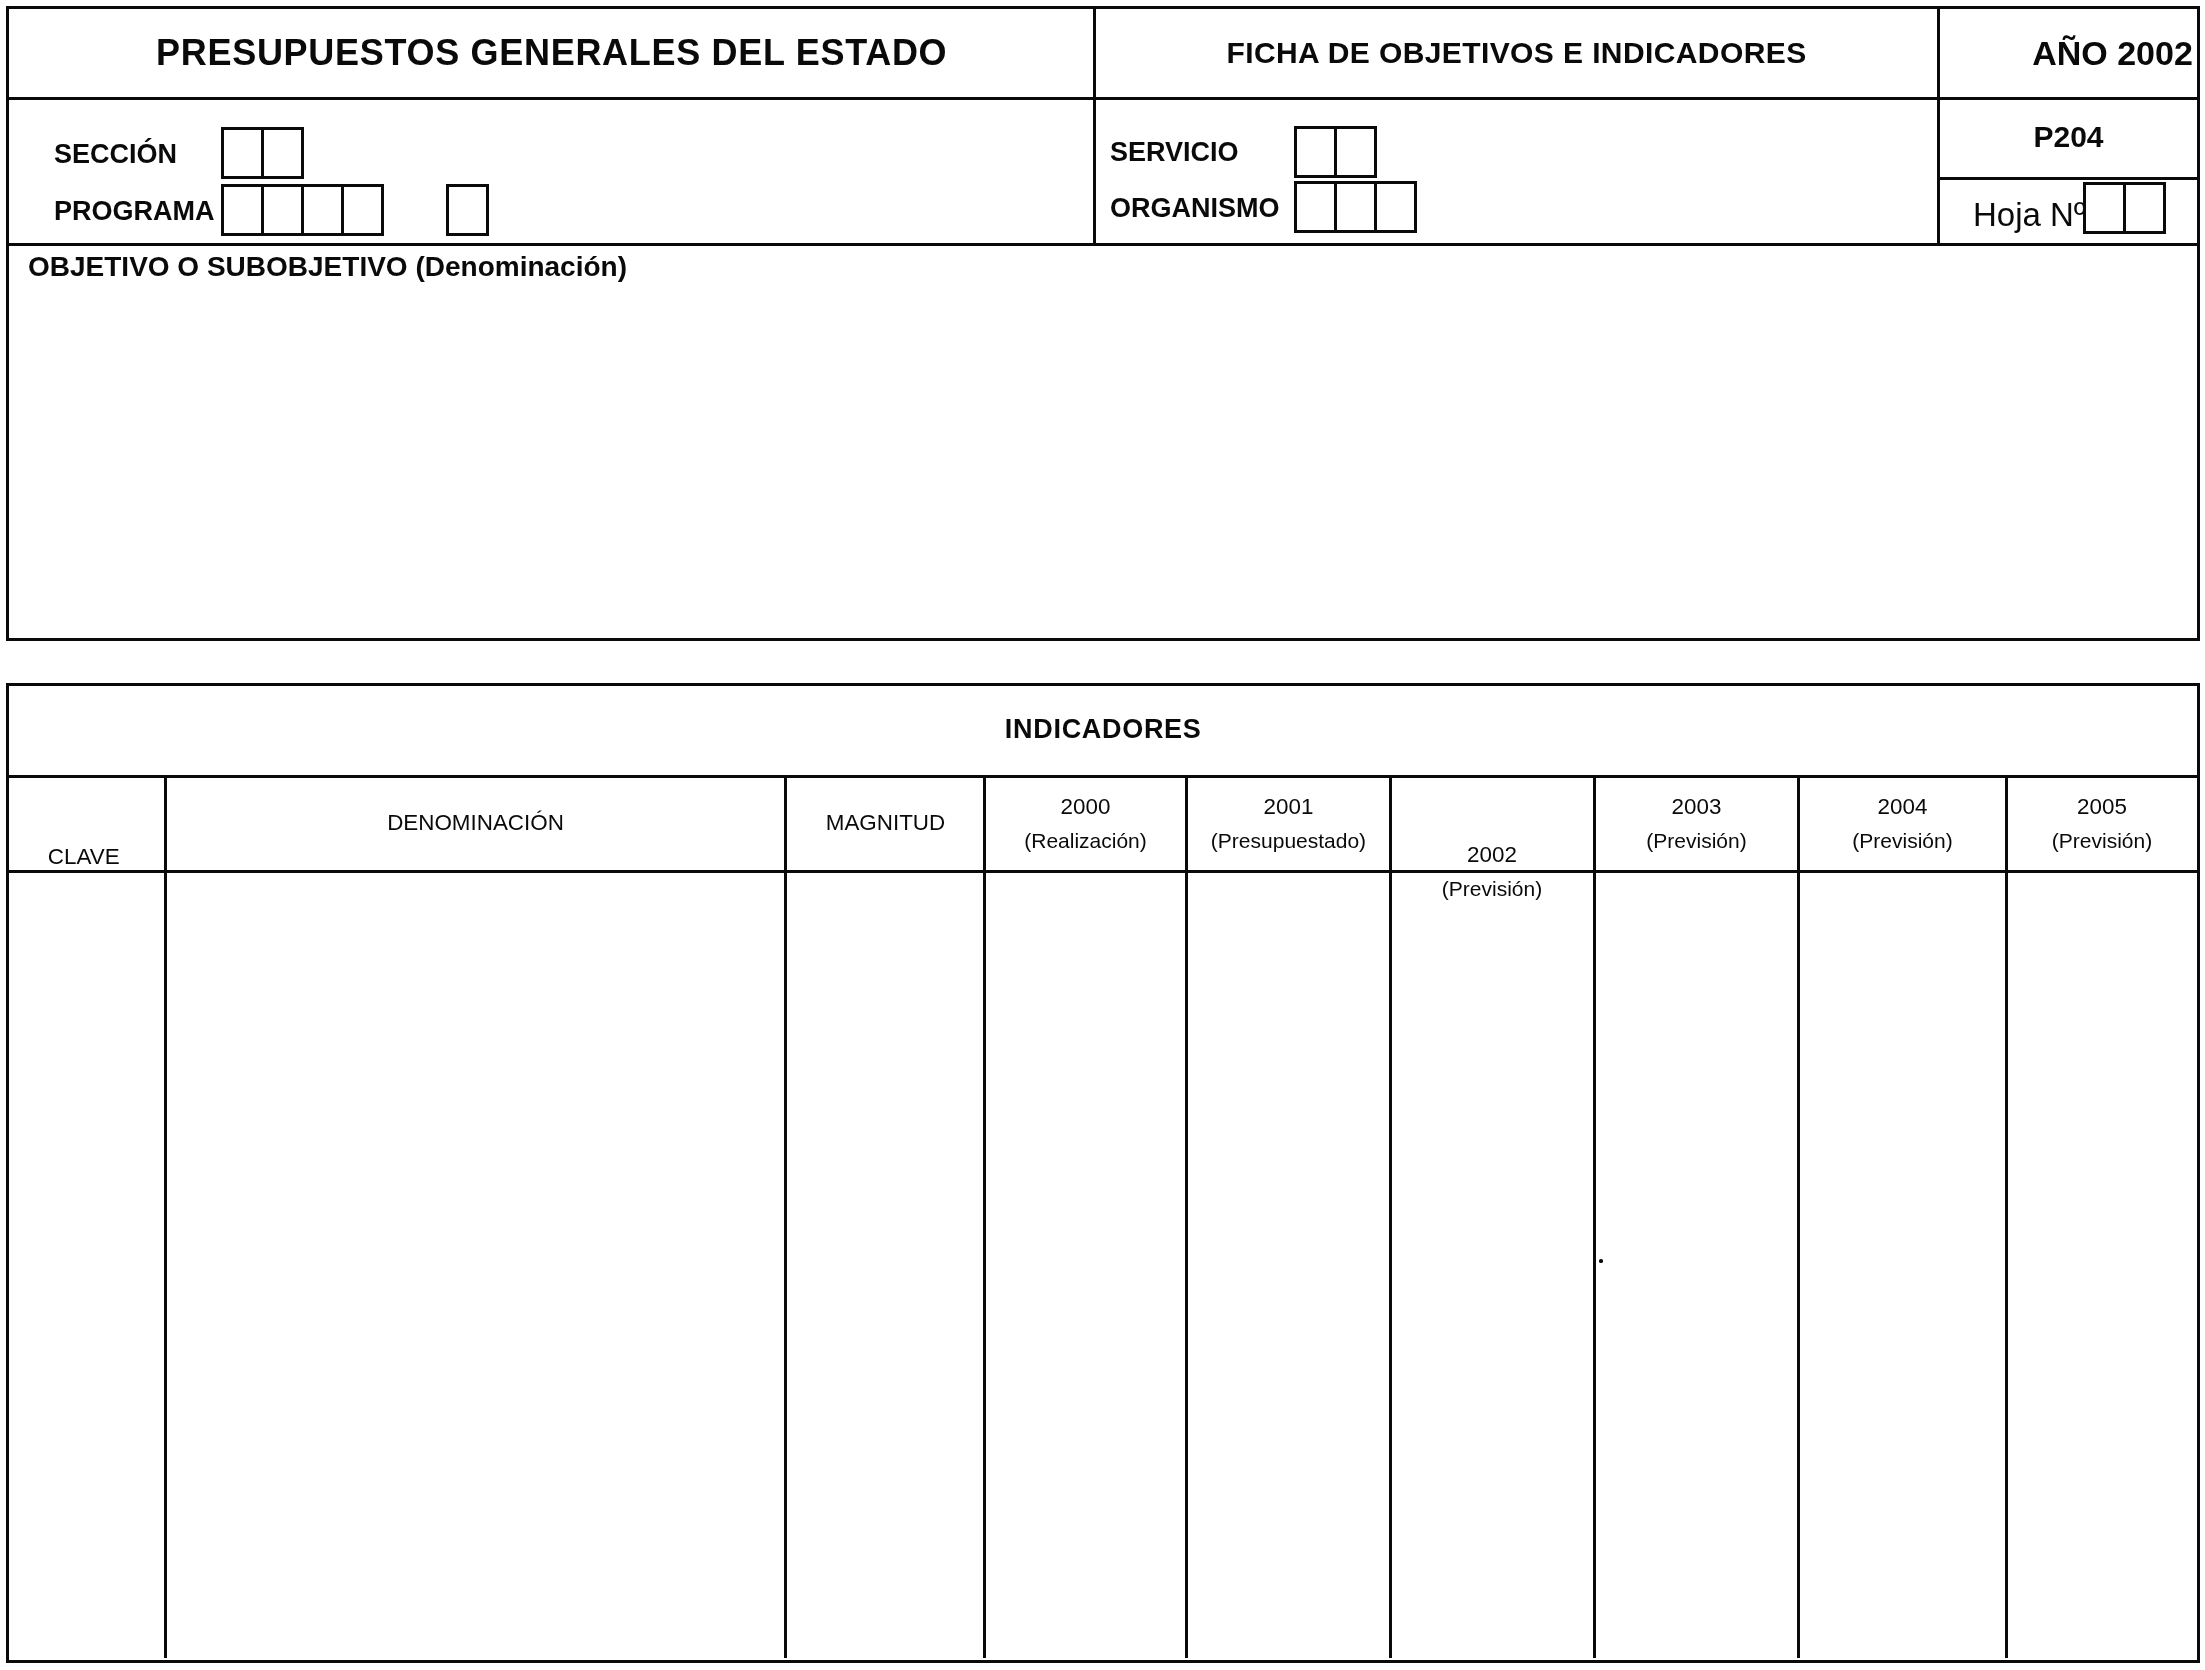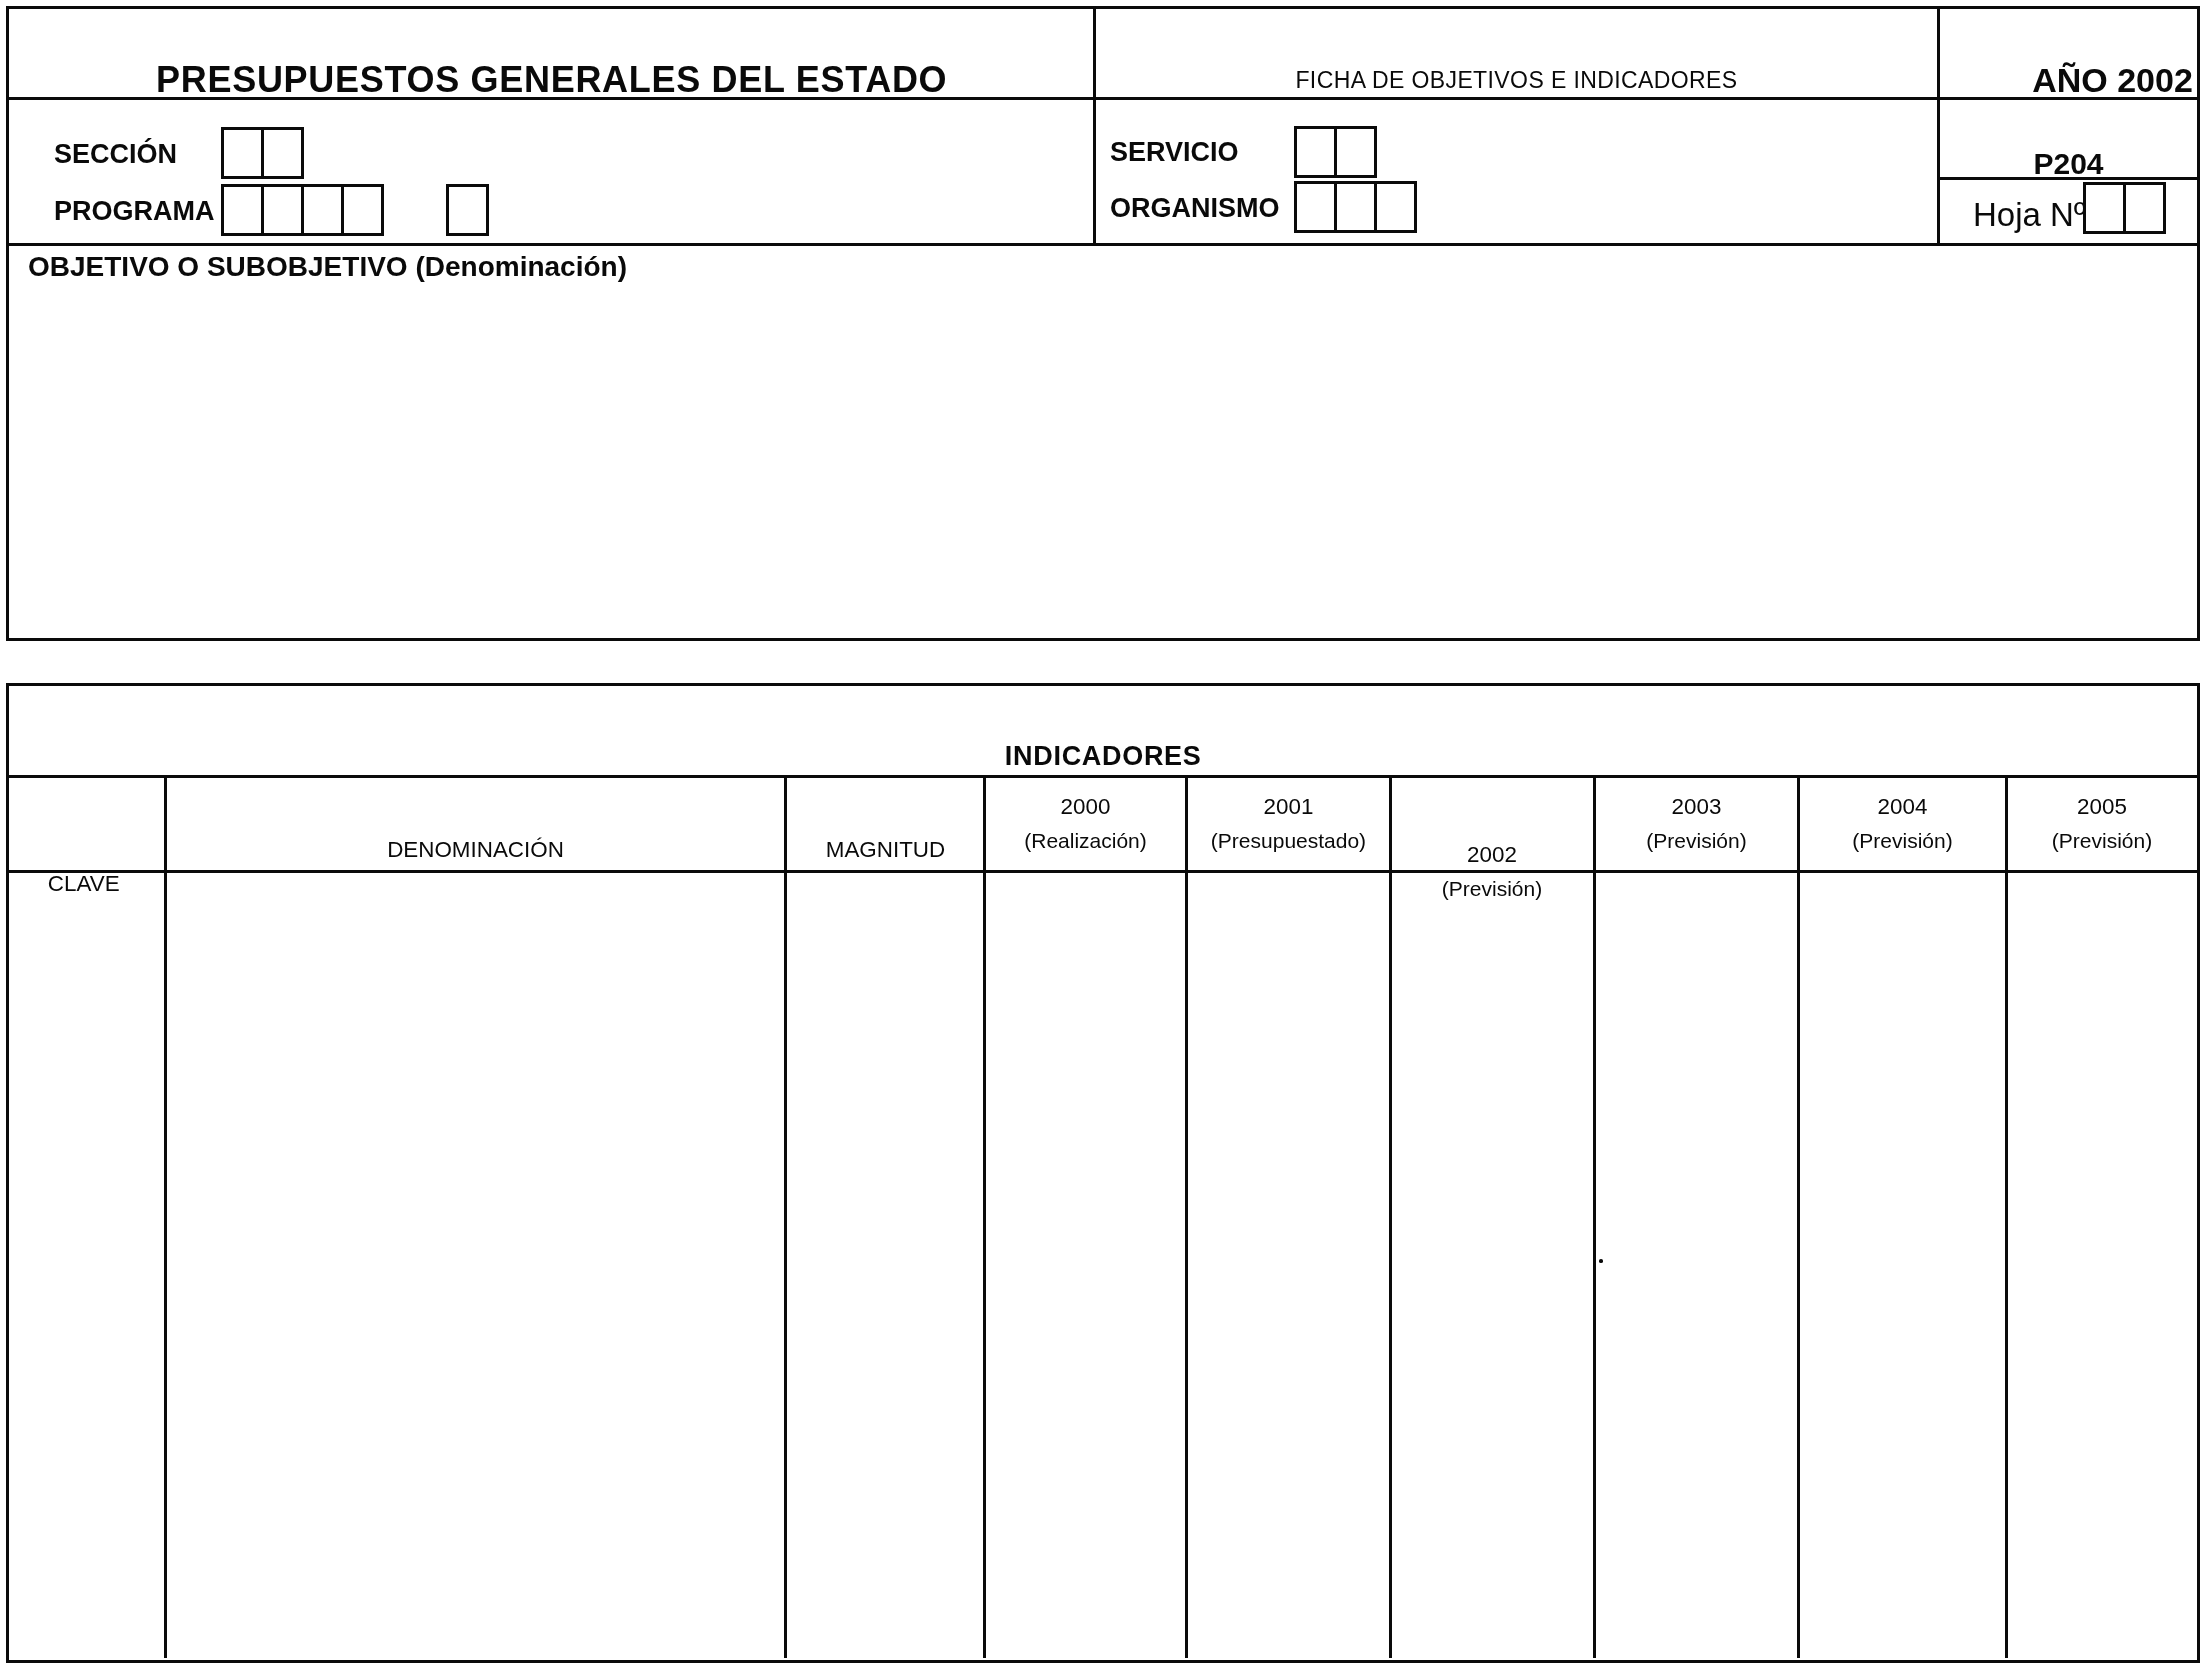--- a/index.html
+++ b/index.html
@@ -5,25 +5,25 @@
   html,body { margin:0; padding:0; background:#e8e8e8; }
   .page {
     position:relative; width:2205px; height:1671px;
     background:#ffffff; overflow:hidden;
     font-family:"Liberation Sans", sans-serif; color:#0a0a0a;
   }
   .abs { position:absolute; }
   .frame { position:absolute; border:3.7px solid #0a0a0a; box-sizing:border-box; }
   .hl { position:absolute; height:3px; background:#0a0a0a; }
   .vl { position:absolute; width:3px; background:#0a0a0a; }
-  .center { display:flex; align-items:center; justify-content:center; text-align:center;margin-top:27px; }
+  .center { display:flex; align-items:center; justify-content:center; text-align:center; }
   .col-center { display:flex; flex-direction:column; align-items:center; justify-content:center; text-align:center; }
 
   .title-left   { font-size:36px; font-weight:bold; letter-spacing:0.7px; }
-  .title-center { font-size:23px; font-weight:normal; letter-spacing:0.4px; }
+  .title-center { font-size:30px; font-weight:bold; letter-spacing:0.4px; }
   .title-year   { font-size:34px; font-weight:bold;padding-left:44px; }
   .field-label  { font-size:27px; font-weight:bold; white-space:nowrap; }
   .code-text    { font-size:30px; font-weight:bold; }
   .hoja-text    { font-size:33px; font-weight:normal; white-space:nowrap; }
   .objetivo-label { font-size:28px; font-weight:bold; white-space:nowrap; }
   .table-title  { font-size:27px; font-weight:bold; letter-spacing:0.7px; }
   .col-header   { font-size:22.4px; font-weight:normal; line-height:1.55; }
   .col-sub      { font-size:21px; font-weight:normal; }
 
   .box-row { position:absolute; display:flex; }

